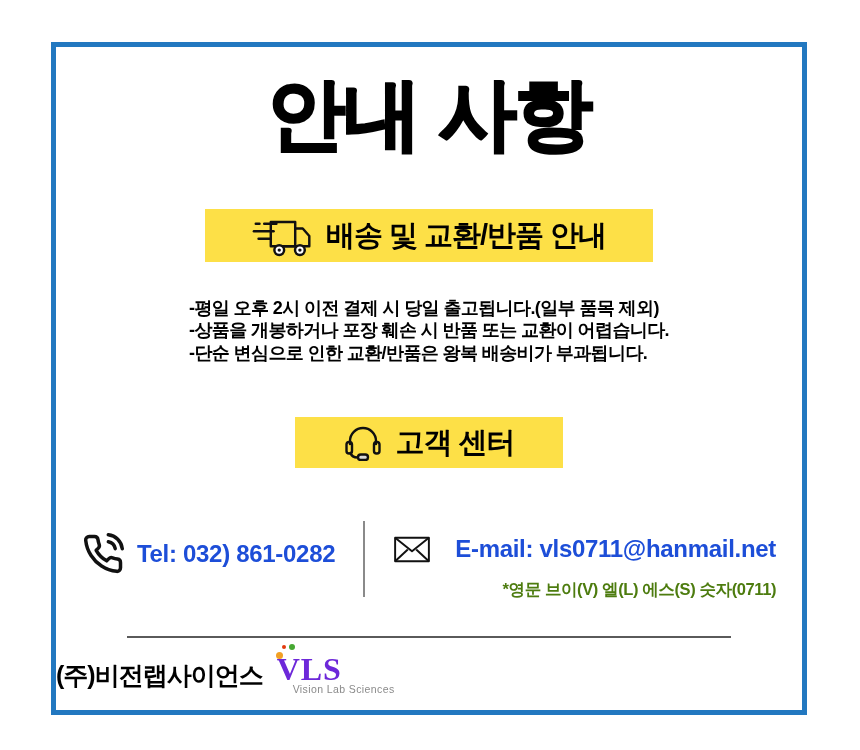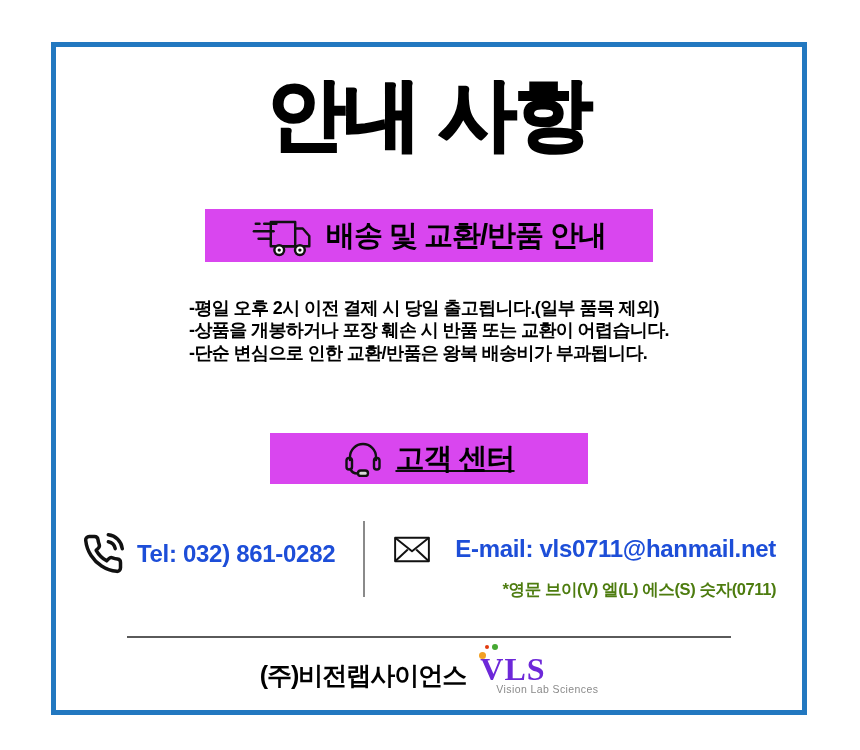--- a/index.html
+++ b/index.html
@@ -11,25 +11,25 @@
   .frame{
     position:absolute;left:51px;top:42px;width:756px;height:673px;
     border:5px solid #2278c0;box-sizing:border-box;background:#ffffff;
   }
   .title{
     position:absolute;top:24px;left:0;right:0;text-align:center;
     font-size:78px;font-weight:900;line-height:1.12;letter-spacing:-2px;
     -webkit-text-stroke:2.5px #000;color:#000;
   }
   .bar{
-    position:absolute;left:0;right:0;margin:0 auto;background:#d946ef;
+    position:absolute;left:0;right:0;margin:0 auto;background:#fde047;
     display:flex;align-items:center;justify-content:center;gap:12px;
   }
   .bar-shipping{top:162px;width:448px;height:53px;}
-  .bar-customer{top:386px;width:318px;height:51px;text-decoration:underline;}
+  .bar-customer{top:370px;width:268px;height:51px;}
   .bar-text{font-size:29px;font-weight:800;letter-spacing:-1px;color:#000;}
   .icon{flex:0 0 auto;display:block;}
   .body-text{
     position:absolute;top:250px;left:0;right:0;
   }
   .body-text-inner{
     display:table;margin:0 auto;text-align:left;
     font-size:18px;font-weight:700;line-height:1.24;letter-spacing:-0.6px;color:#000;
   }
   .contact{
@@ -44,21 +44,21 @@
   .email-note{
     font-size:16.5px;font-weight:700;text-align:right;margin-top:16px;
     letter-spacing:-0.4px;color:#4d7c0f;
   }
   .h-divider{
     position:absolute;top:589px;left:0;right:0;margin:0 auto;
     width:604px;height:2px;background:#5a5a5a;
   }
   .footer{
     position:absolute;top:598px;left:0;right:0;
-    display:flex;justify-content:center;align-items:flex-start;gap:14px;
+    display:flex;justify-content:flex-start;align-items:flex-start;gap:14px;
   }
   .company{font-size:25px;font-weight:800;letter-spacing:-1px;margin-top:14px;color:#000;}
   .logo{position:relative;display:flex;flex-direction:column;padding-top:8px;}
   .vls{
     font-family:"Liberation Serif","DejaVu Serif",serif;font-weight:bold;
     font-size:32px;line-height:1;color:#6d28d9;letter-spacing:1px;
   }
   .vls-caption{
     font-size:10.5px;color:#8a8a8a;margin-top:-2px;margin-left:16px;
     letter-spacing:0.4px;white-space:nowrap;

